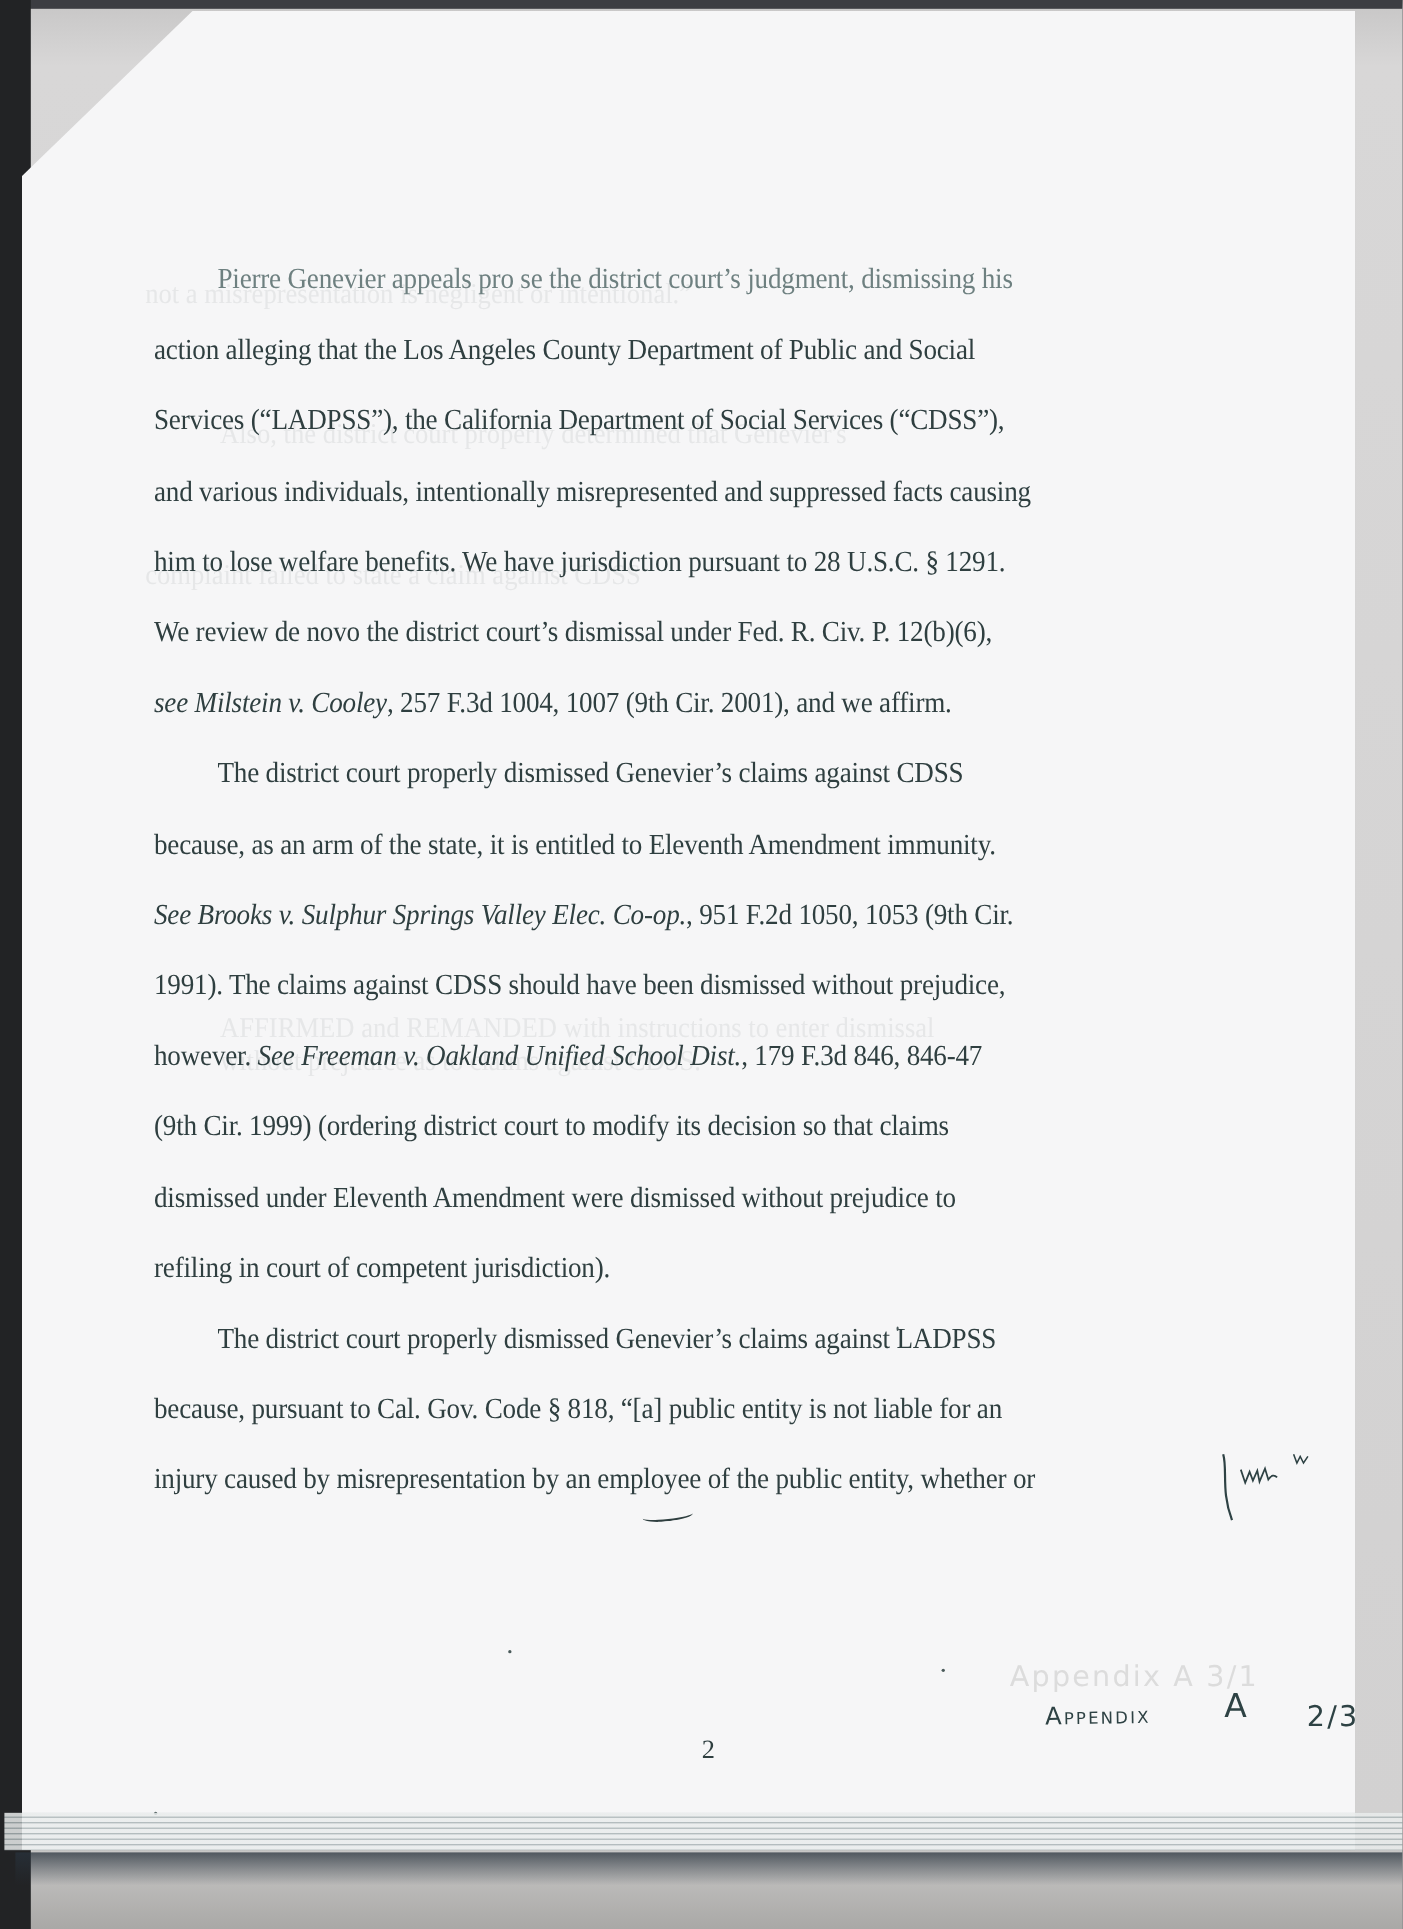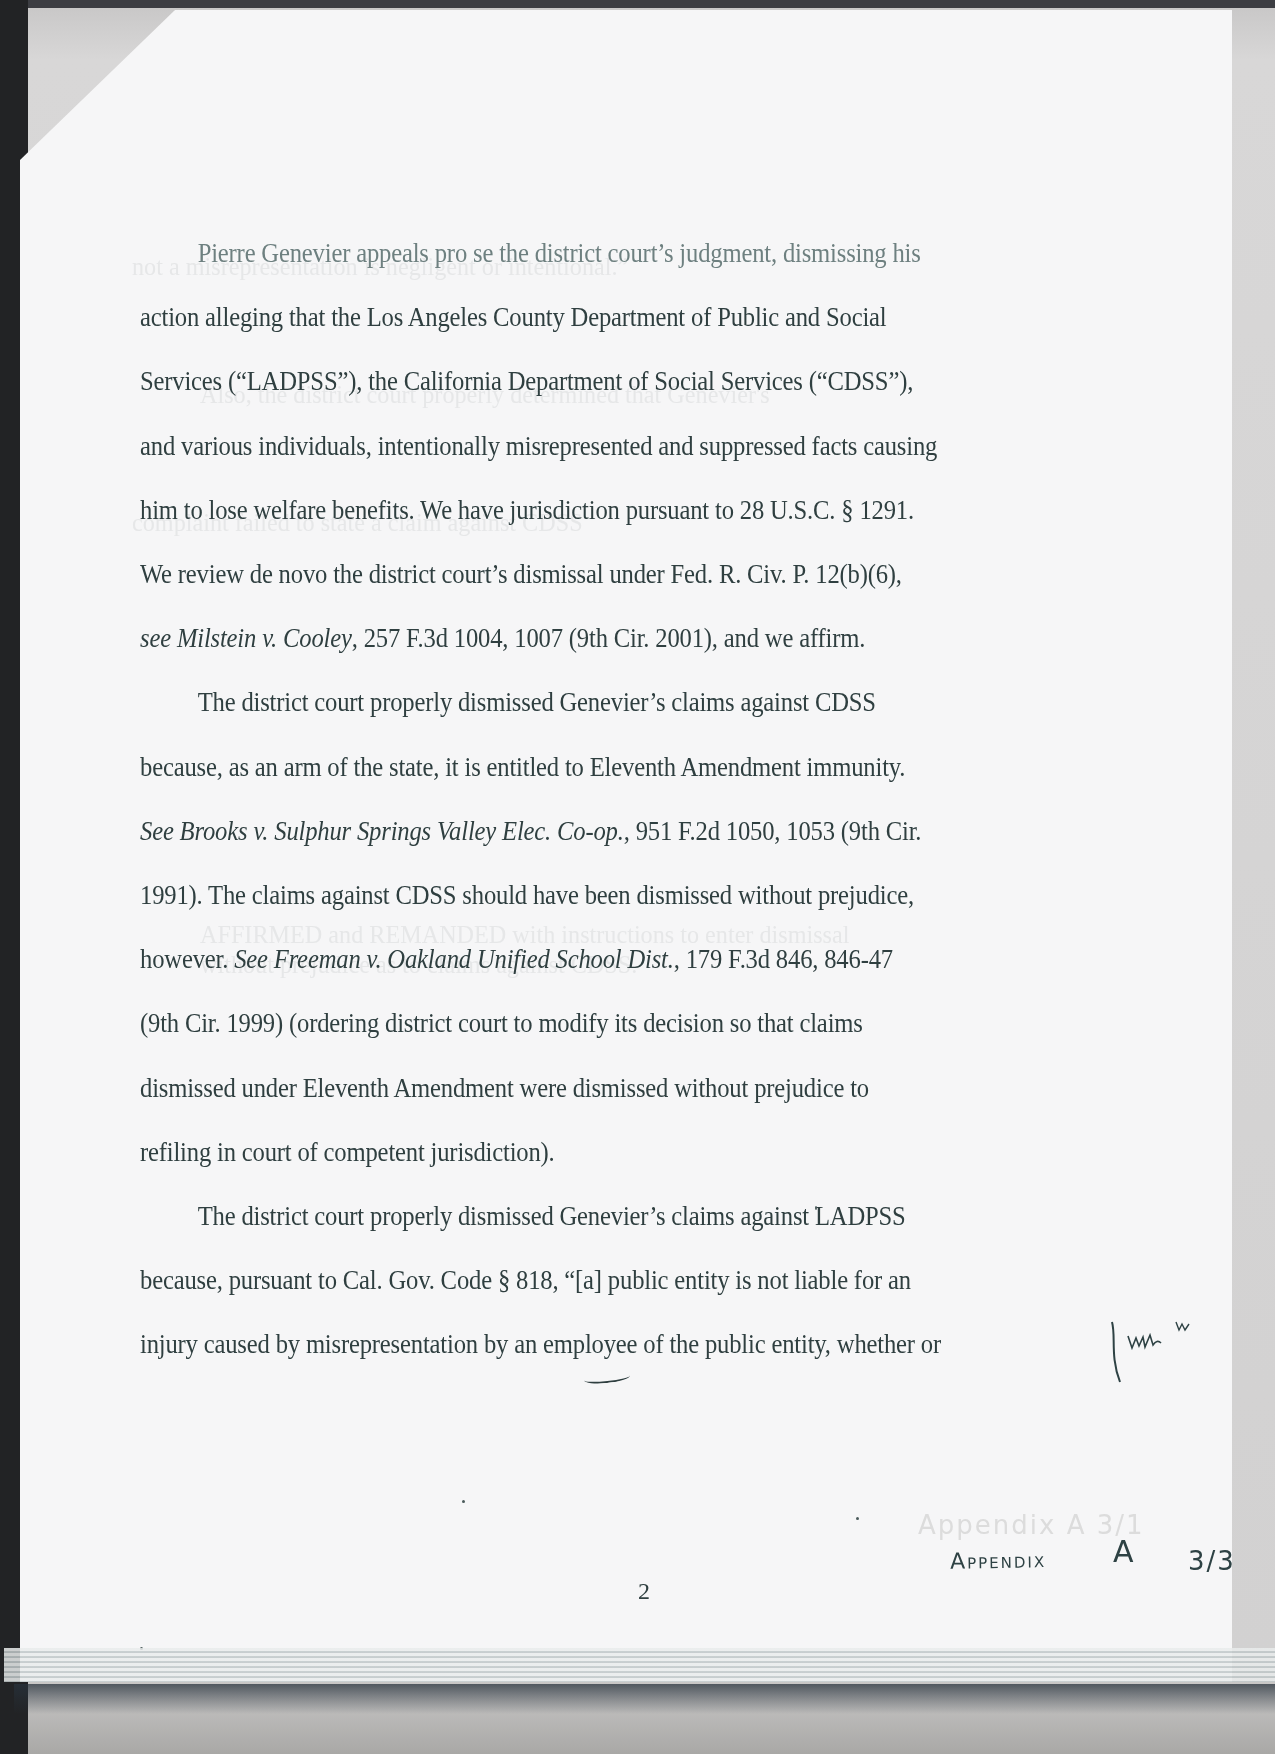--- a/index.html
+++ b/index.html
@@ -198,21 +198,21 @@
 
   <svg class="margin-scribble" viewBox="0 0 110 70">
     <path d="M6 6 C 10 20, 4 40, 14 66" stroke="#2e4244" stroke-width="2" fill="none"></path>
     <path d="M22 20 l4 12 l4 -10 l3 8 l4 -9 l2 10 l5 -12 l3 10 q4 -6 8 -2" stroke="#2e4244" stroke-width="1.6" fill="none"></path>
     <path d="M70 6 l3 8 l3 -6 l3 6 l4 -6" stroke="#2e4244" stroke-width="1.4" fill="none"></path>
   </svg>
 
   <div class="appendix-ghost">Appendix A 3/1</div>
   <div class="handwritten appendix-note">Appendix</div>
   <div class="handwritten appendix-letter">A</div>
-  <div class="handwritten appendix-page">3/3</div>
+  <div class="handwritten appendix-page">2/3</div>
 
   <div class="page-number">2</div>
 
   <div class="speck" style="left:442px; top:1490px;"></div>
   <div class="speck" style="left:836px; top:1507px;"></div>
   <div class="speck" style="left:120px; top:1637px;"></div>
   <div class="speck" style="left:795px; top:1196px; width:2px; height:4px;"></div>
 </div>
 
 <div class="sheet-stack"></div>

